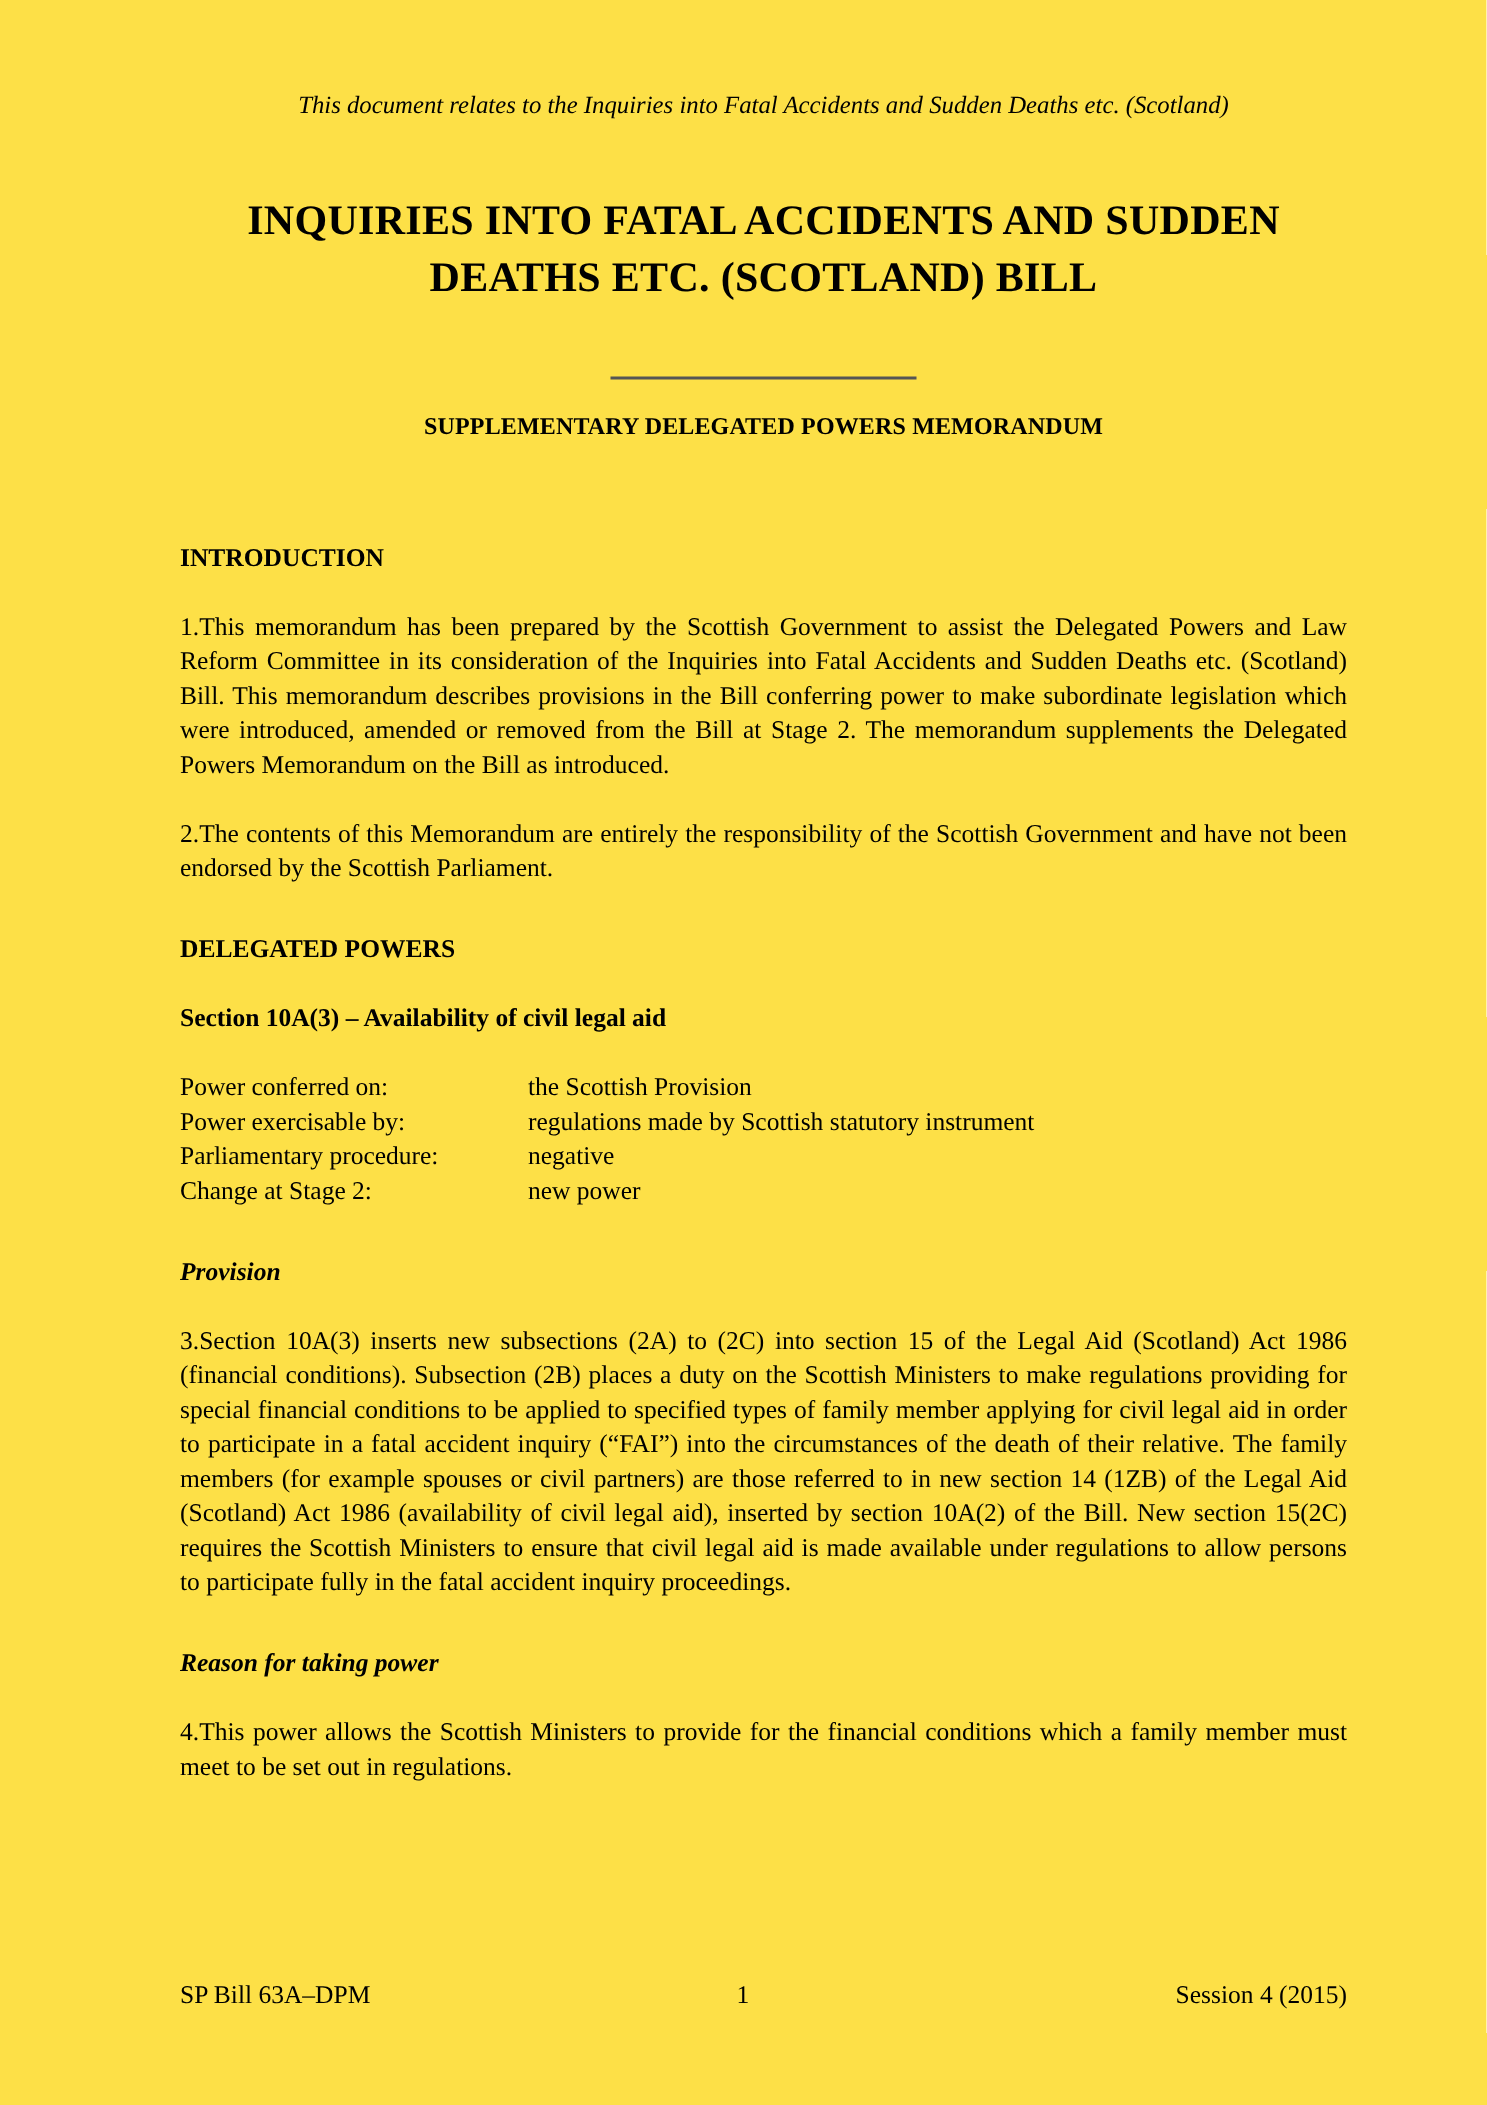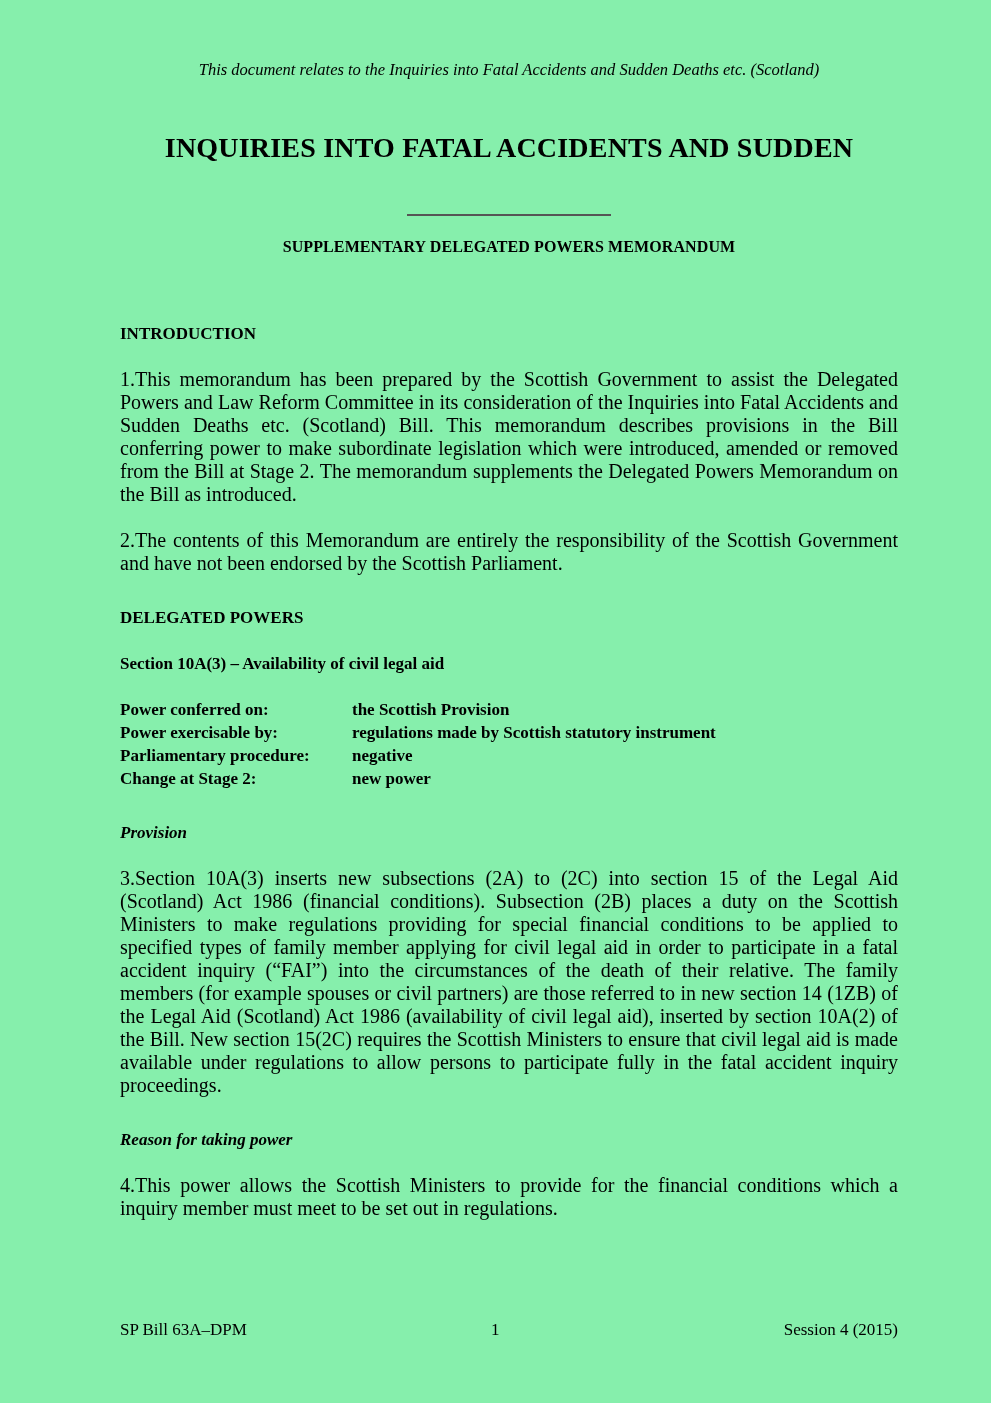--- a/index.html
+++ b/index.html
@@ -9,21 +9,21 @@
   }
   body {
     font-family: "Liberation Serif", "DejaVu Serif", serif;
     color: #000000;
   }
   .page {
     position: relative;
     width: 991px;
     height: 1403px;
     margin: 0 auto;
-    background: #86efac;
+    background: #fde047;
     box-sizing: border-box;
     overflow: hidden;
   }
   .content {
     position: absolute;
     left: 120px;
     top: 0;
     width: 778px;
   }
 
@@ -83,21 +83,21 @@
     font-weight: bold;
     line-height: 23px;
   }
   .italic-heading {
     font-size: 17px;
     font-weight: bold;
     font-style: italic;
     line-height: 23px;
   }
   p.body-para {
-    font-size: 20px;
+    font-size: 17px;
     line-height: 23px;
     text-align: justify;
     text-justify: inter-word;
     margin: 0;
   }
   .para-num {
     display: inline-block;
   }
   .indent-wide { width: 58px; }
   .indent-narrow { width: 28px; }
@@ -107,21 +107,21 @@
   .gap-md { height: 23px; }
 
   
   .power-table {
     border-collapse: collapse;
     font-size: 17px;
     line-height: 23px;
   }
   .power-table td {
     padding: 0;
-    font-weight: bold;
+    font-weight: normal;
     vertical-align: top;
     white-space: nowrap;
     margin-left: 48px;
   }
   .power-table td.pt-label { width: 232px; padding-right: 0; }
   .power-table td.pt-value { }
 
   
   .doc-footer {
     position: absolute;
@@ -142,20 +142,21 @@
 
 <div class="page">
   <div class="content">
 
     <div class="doc-header">
       <span class="hdr-line">This document relates to the Inquiries into Fatal Accidents and Sudden Deaths etc. (Scotland)</span>
     </div>
 
     <div class="bill-title">
       <span class="title-line">INQUIRIES INTO FATAL ACCIDENTS AND SUDDEN</span>
+      <span class="title-line">DEATHS ETC. (SCOTLAND) BILL</span>
     </div>
 
     <div class="divider-wrap">
       <span class="divider"></span>
     </div>
 
     <div class="memo-subtitle">SUPPLEMENTARY DELEGATED POWERS MEMORANDUM</div>
 
     <div class="gap-xl"></div>
 
@@ -207,21 +208,21 @@
     <div class="gap-md"></div>
 
     <p class="body-para"><span class="para-num">3.</span><span class="indent-wide"></span><span>Section 10A(3) inserts new subsections (2A) to (2C) into section 15 of the Legal Aid (Scotland) Act 1986 (financial conditions).  Subsection (2B) places a duty on the Scottish Ministers to make regulations providing for special financial conditions to be applied to specified types of family member applying for civil legal aid in order to participate in a fatal accident inquiry (“FAI”) into the circumstances of the death of their relative.  The family members (for example spouses or civil partners) are those referred to in new section 14 (1ZB) of the Legal Aid (Scotland) Act 1986 (availability of civil legal aid), inserted by section 10A(2) of the Bill.  New section 15(2C) requires the Scottish Ministers to ensure that civil legal aid is made available under regulations to allow persons to participate fully in the fatal accident inquiry proceedings.</span></p>
 
     <div class="gap-lg"></div>
 
     <div class="italic-heading">Reason for taking power</div>
 
     <div class="gap-md"></div>
 
-    <p class="body-para"><span class="para-num">4.</span><span class="indent-narrow"></span><span>This power allows the Scottish Ministers to provide for the financial conditions which a inquiry member must meet to be set out in regulations.</span></p>
+    <p class="body-para"><span class="para-num">4.</span><span class="indent-narrow"></span><span>This power allows the Scottish Ministers to provide for the financial conditions which a family member must meet to be set out in regulations.</span></p>
 
   </div>
 
   <div class="doc-footer">
     <span class="footer-left">SP Bill 63A–DPM</span>
     <span class="footer-center">1</span>
     <span class="footer-right">Session 4 (2015)</span>
   </div>
 </div>
 

